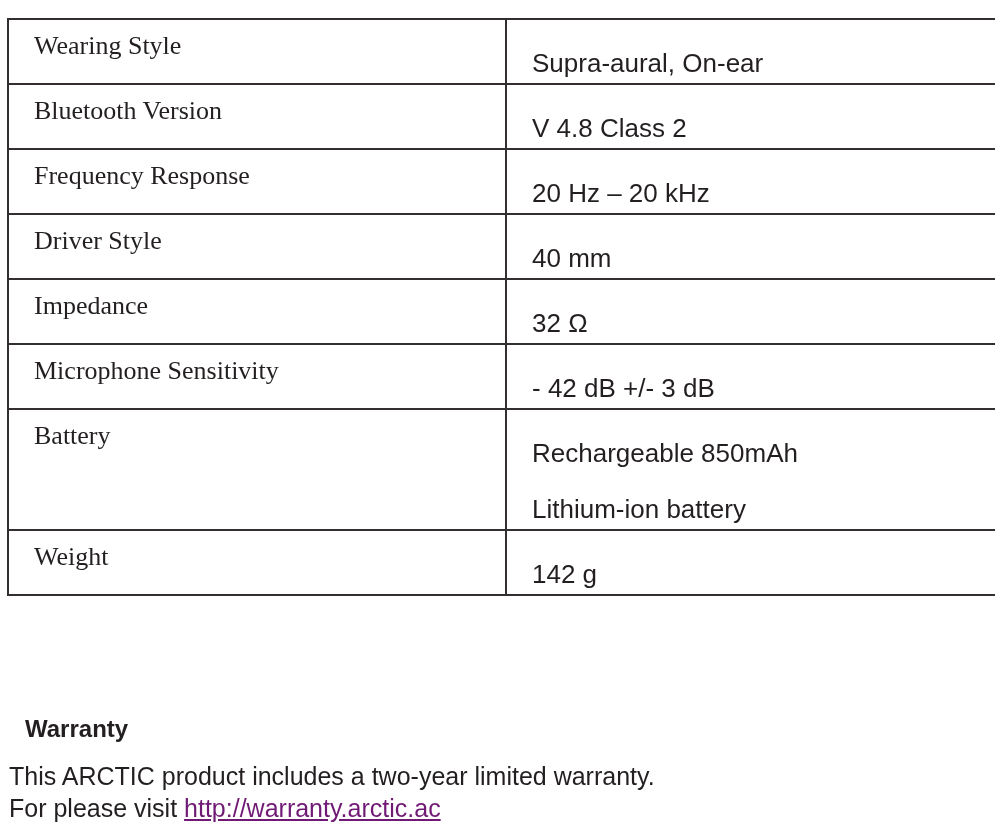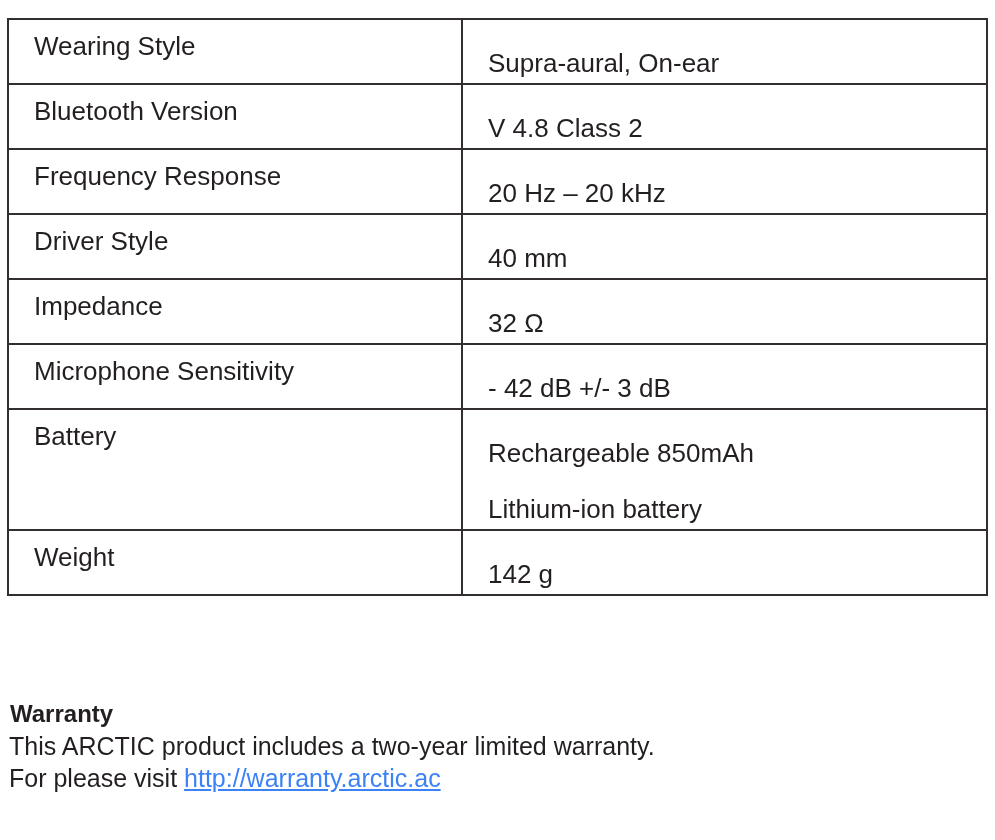--- a/index.html
+++ b/index.html
@@ -57,21 +57,22 @@
     border: 2px solid #332f30;
     padding: 0 0 0 25px;
     font-size: 26px;
     line-height: 38px;
     vertical-align: top;
     color: #231f20;
     height: 55px;
     box-sizing: border-box;
   }
   .spec-table td.cell-label {
-    width: 454px;
+    width: 498px;
+    font-family: Liberation Serif, serif;
   }
   .spec-table td.cell-value {
     width: 525px;
   }
   .spec-table tr.row-tall td {
     height: 110px;
   }
   .cell-inner {
     display: block;
     padding-top: 7px;
@@ -87,31 +88,31 @@
     position: absolute;
     left: 9px;
     top: 698px;
     width: 900px;
   }
   .warranty-heading {
     font-size: 24px;
     font-weight: bold;
     line-height: 30px;
     color: #231f20;
-    margin: 1px;
+    margin: 16px;
   }
   .warranty-line {
     font-size: 25px;
     line-height: 32px;
     color: #231f20;
     margin: 0;
     white-space: nowrap;
   }
   .warranty-link {
-    color: #3b82f6;
+    color: #701a75;
     text-decoration: underline;
     cursor: pointer;
   }
 </style>
 </head>
 <body>
 
 <div class="page">
 
   <div class="spec-block">

